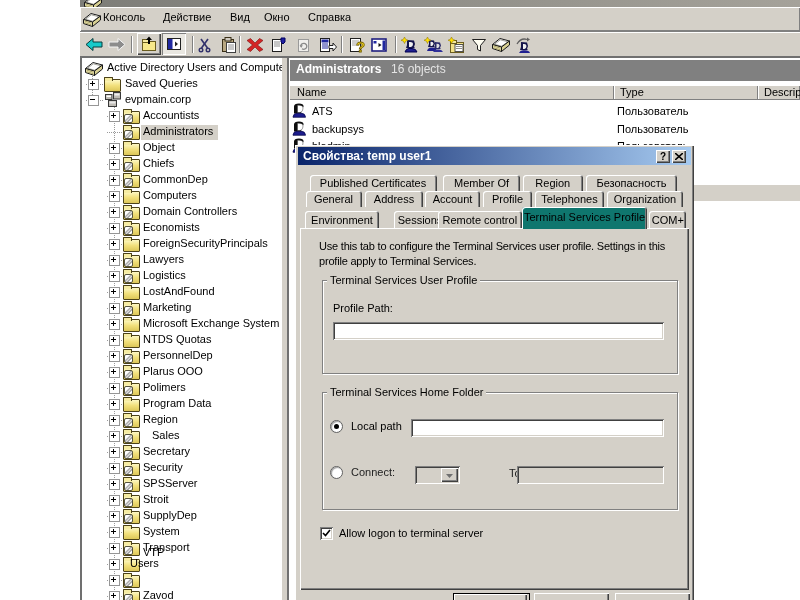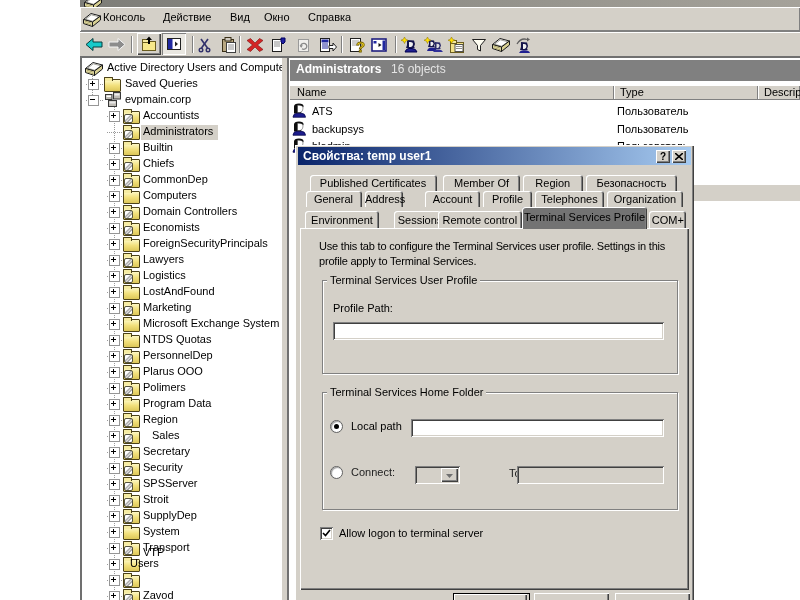--- a/index.html
+++ b/index.html
@@ -236,21 +236,21 @@
 <div class="t" style="left:61px;top:67px;">Administrators</div>
 <div class="doth" style="left:25px;top:90px;width:16px;"></div>
 <div class="exp" style="left:27px;top:85px;">
       <i></i>
       <b></b>
     </div>
 <div class="fold" style="left:41px;top:83px;">
       <span class="bd"></span>
       <span class="tb"></span>
     </div>
-<div class="t" style="left:61px;top:83px;">Builtin</div>
+<div class="t" style="left:61px;top:83px;">Object</div>
 <div class="doth" style="left:25px;top:106px;width:16px;"></div>
 <div class="exp" style="left:27px;top:101px;">
       <i></i>
       <b></b>
     </div>
 <div class="fold" style="left:41px;top:99px;">
       <span class="bd"></span>
       <span class="tb"></span>
       <span class="oub"></span>
     </div>
@@ -582,30 +582,30 @@
 <div class="minib" style="left:656px;top:150px;width:14px;height:13px;font-size:10px;font-weight:bold;line-height:13px;">?</div>
 <div class="minib" style="left:672px;top:150px;width:14px;height:13px;"><svg width="8" height="7" style="margin-top:3px;">
       <path d="M0,0 L8,7 M8,0 L0,7" stroke="#000" stroke-width="1.6"></path>
     </svg></div>
 <div class="a bf" style="left:300px;top:228px;width:389px;height:362px;box-shadow:inset 1px 1px 0 #ffffff,inset -1px -1px 0 #404040,inset -2px -2px 0 #808080;"></div>
 <div class="tab" style="left:309.5px;top:175px;width:127px;height:16px;line-height:17px;">Published Certificates</div>
 <div class="tab" style="left:443px;top:175px;width:77px;height:16px;line-height:17px;">Member Of</div>
 <div class="tab" style="left:522.8px;top:175px;width:60px;height:16px;line-height:17px;">Region</div>
 <div class="tab" style="left:586px;top:175px;width:91px;height:16px;line-height:17px;">Безопасность</div>
 <div class="tab" style="left:305.5px;top:191px;width:56px;height:16px;line-height:17px;">General</div>
-<div class="tab" style="left:365px;top:191px;width:38px;height:16px;line-height:17px;">Address</div>
+<div class="tab" style="left:365px;top:191px;width:58px;height:16px;line-height:17px;">Address</div>
 <div class="tab" style="left:425px;top:191px;width:55px;height:16px;line-height:17px;">Account</div>
 <div class="tab" style="left:483px;top:191px;width:49px;height:16px;line-height:17px;">Profile</div>
 <div class="tab" style="left:535px;top:191px;width:69px;height:16px;line-height:17px;">Telephones</div>
 <div class="tab" style="left:607px;top:191px;width:76px;height:16px;line-height:17px;">Organization</div>
 <div class="tab" style="left:305px;top:211px;width:74px;height:17px;line-height:18px;">Environment</div>
 <div class="tab" style="left:394px;top:211px;width:52px;height:17px;line-height:18px;">Sessions</div>
 <div class="tab" style="left:437.8px;top:211px;width:84px;height:17px;line-height:18px;">Remote control</div>
 <div class="tab" style="left:649.4px;top:211px;width:37px;height:17px;line-height:18px;">COM+</div>
-<div class="tab" style="left:522px;top:207px;width:125px;height:22px;line-height:20px;box-shadow:inset 1px 1px 0 #ffffff,inset -1px 0 0 #404040,inset -2px 0 0 #808080,inset 0 0 0 0 #fff;background:#737373;z-index:2;">Terminal Services Profile</div>
+<div class="tab" style="left:522px;top:207px;width:125px;height:22px;line-height:20px;box-shadow:inset 1px 1px 0 #ffffff,inset -1px 0 0 #404040,inset -2px 0 0 #808080,inset 0 0 0 0 #fff;background:#0f766e;z-index:2;">Terminal Services Profile</div>
 <div class="t" style="left:319px;top:240px;letter-spacing:-0.2px;">Use this tab to configure the Terminal Services user profile. Settings in this</div>
 <div class="t" style="left:319px;top:255px;letter-spacing:-0.2px;">profile apply to Terminal Services.</div>
 <div class="a" style="left:322px;top:280px;width:354px;height:92px;border:1px solid #808080;box-shadow:inset 1px 1px 0 #ffffff,1px 1px 0 #ffffff;"></div>
 <div class="t bf" style="left:327px;top:274px;padding:0 3px;">Terminal Services User Profile</div>
 <div class="t" style="left:333px;top:302px;">Profile Path:</div>
 <div class="a sunk" style="left:333px;top:322px;width:331px;height:18px;background:#ffffff;"></div>
 <div class="a" style="left:322px;top:392px;width:354px;height:116px;border:1px solid #808080;box-shadow:inset 1px 1px 0 #ffffff,1px 1px 0 #ffffff;"></div>
 <div class="t bf" style="left:327px;top:386px;padding:0 3px;">Terminal Services Home Folder</div>
 <div class="a" style="left:330px;top:420px;width:11px;height:11px;border-radius:50%;background:#ffffff;border:1px solid #606060;box-shadow:inset 1px 1px 1px #a0a0a0;"></div>
 <div class="a" style="left:334px;top:424px;width:5px;height:5px;border-radius:50%;background:#000000;"></div>

